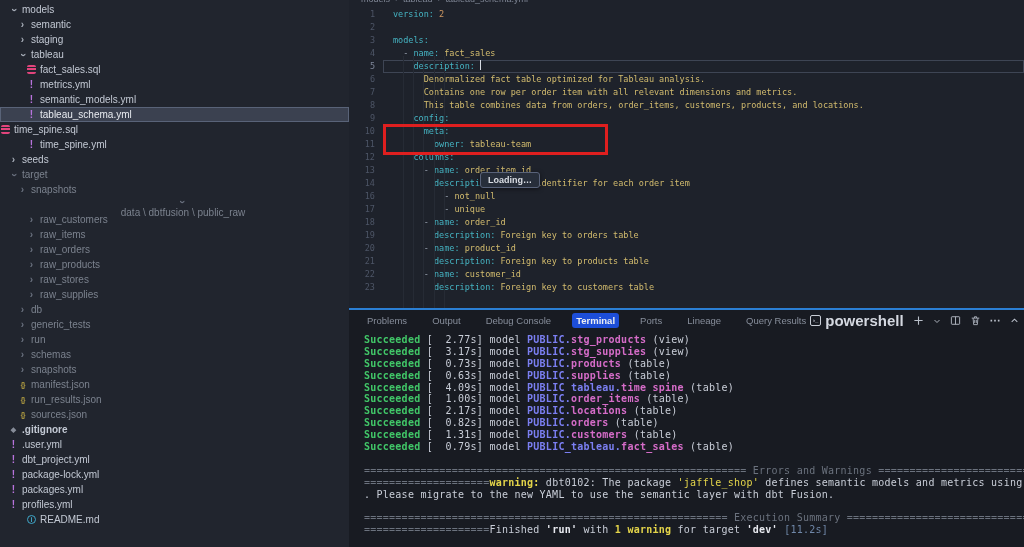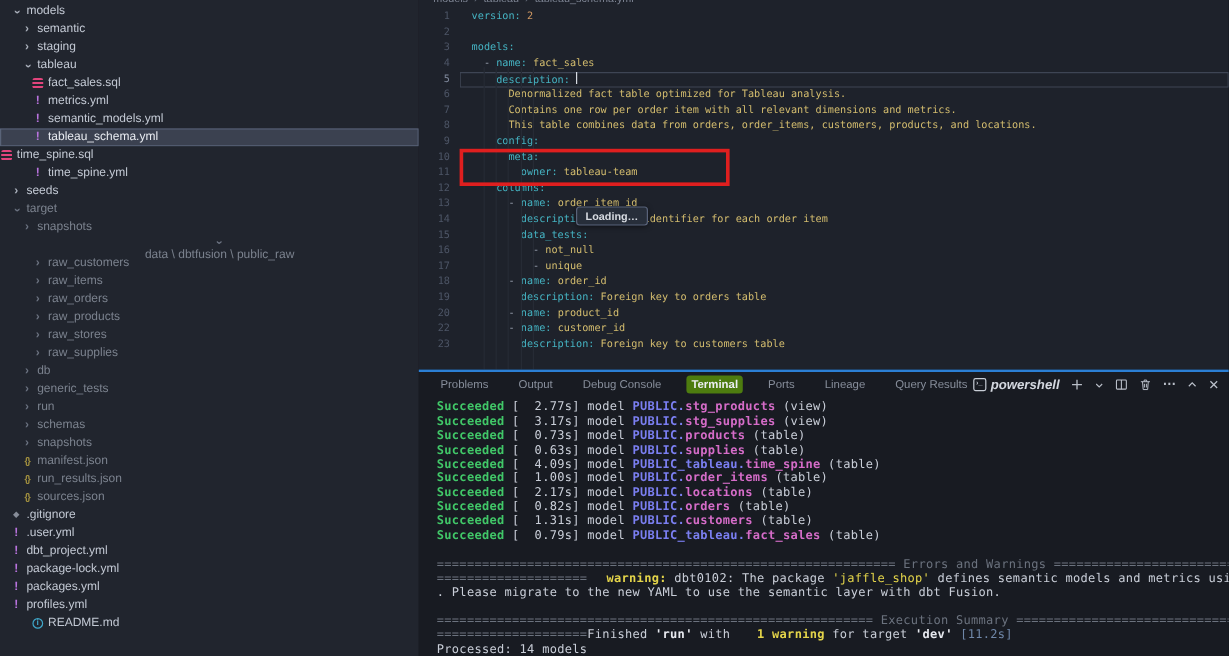--- a/index.html
+++ b/index.html
@@ -41,36 +41,36 @@
   .cursor { display:inline-block; width:1px; height:10px; background:#d6dae2; vertical-align:-1px; }
   .guide { position:absolute; width:1px; top:48px; height:258px; background:#262b35; z-index:0; }
   .redbox { position:absolute; left:34px; top:124px; width:225px; height:31px; border:3px solid #df1f1f; z-index:30; }
   .ldtip { position:absolute; left:131px; top:172px; z-index:31; background:#272e3a; border:1px solid #59637a; border-radius:3px; padding:2px 7px; font-size:9px; font-weight:bold; color:#d8dce2; box-shadow:0 1px 4px rgba(0,0,0,.5); }
 
   
   .panel { position:absolute; left:349px; top:308px; width:675px; height:239px; background:#181b22; border-top:2px solid #2b7fd4; }
   .panel-bar { display:flex; align-items:center; justify-content:space-between; height:21px; padding:0 8px 0 14px; }
   .ptabs { display:flex; gap:17px; }
   .ptab { font-size:9.5px; color:#878e9b; cursor:pointer; padding:2px 4px; border-radius:3px; white-space:nowrap; }
-  .ptab.active { color:#eceef2; background:#4d7c0f; font-weight:bold; }
+  .ptab.active { color:#eceef2; background:#1d4ed8; font-weight:bold; }
   .pactions { display:flex; align-items:center; gap:9px; }
   .shell-select { display:flex; align-items:center; gap:4px; cursor:pointer; }
   .ps-icon { width:11px; height:11px; border:1px solid #c8cdd6; border-radius:2px; color:#c8cdd6; font-size:6px; line-height:9px; text-align:center; font-weight:bold; }
-  .shell-label { font-size:11px; color:#d4d8e0; font-weight:bold;font-style:italic; }
+  .shell-label { font-size:15px; color:#d4d8e0; font-weight:bold; }
   .pic { display:flex; align-items:center; cursor:pointer; color:#b9bfc9; }
   .pic svg { display:block; }
   .pic.txt { font-size:11px; font-weight:bold; line-height:1; }
 
   .term { font-family:"DejaVu Sans Mono","Liberation Mono",monospace; font-size:10px; letter-spacing:.25px; padding:3px 0 0 15px; }
   .t-row { height:11.9px; line-height:11.9px; white-space:pre; overflow:hidden; }
   .c-grn { color:#41c768; font-weight:bold; }
   .c-vio { color:#7b7ff2; font-weight:bold; }
   .c-mag { color:#d56cc8; font-weight:bold; }
   .c-dim { color:#6b727e; }
-  .c-yel { color:#e3d44a; font-weight:bold;margin-left:16px; }
+  .c-yel { color:#e3d44a; font-weight:bold; }
   .c-yl  { color:#e3d44a; }
   .c-b   { color:#e8eaf0; font-weight:bold; }
   .c-tim { color:#6f87a8; }
 </style>
 </head>
 <body>
 
 <div class="app">
 
   <aside class="sidebar">
@@ -236,21 +236,21 @@
             <span class="ico-json">{}</span>
           </span>
           <span class="tlabel">run_results.json</span>
         </div>
         <div class="tree-row dim" style="padding-left: 17px;">
           <span class="tico">
             <span class="ico-json">{}</span>
           </span>
           <span class="tlabel">sources.json</span>
         </div>
-        <div class="tree-row" style="padding-left: 8px;">
+        <div class="tree-row" style="padding-left: 8px; font-weight: bold;">
           <span class="tico">
             <span class="ico-git">◆</span>
           </span>
           <span class="tlabel">.gitignore</span>
         </div>
         <div class="tree-row" style="padding-left: 8px;">
           <span class="tico">
             <span class="ico-yml">!</span>
           </span>
           <span class="tlabel">.user.yml</span>
@@ -305,26 +305,26 @@
         <div class="code-row cur"><span class="gut">5</span><span class="body"><span class="c-def">    </span><span class="c-key">description:</span><span class="c-def"> </span><span class="cursor"></span></span></div>
         <div class="code-row"><span class="gut">6</span><span class="body"><span class="c-def">      </span><span class="c-val">Denormalized fact table optimized for Tableau analysis.</span></span></div>
         <div class="code-row"><span class="gut">7</span><span class="body"><span class="c-def">      </span><span class="c-val">Contains one row per order item with all relevant dimensions and metrics.</span></span></div>
         <div class="code-row"><span class="gut">8</span><span class="body"><span class="c-def">      </span><span class="c-val">This table combines data from orders, order_items, customers, products, and locations.</span></span></div>
         <div class="code-row"><span class="gut">9</span><span class="body"><span class="c-def">    </span><span class="c-key">config:</span></span></div>
         <div class="code-row"><span class="gut">10</span><span class="body"><span class="c-def">      </span><span class="c-key">meta:</span></span></div>
         <div class="code-row"><span class="gut">11</span><span class="body"><span class="c-def">        </span><span class="c-key">owner:</span><span class="c-def"> </span><span class="c-val">tableau-team</span></span></div>
         <div class="code-row"><span class="gut">12</span><span class="body"><span class="c-def">    </span><span class="c-key">columns:</span></span></div>
         <div class="code-row"><span class="gut">13</span><span class="body"><span class="c-def">      </span><span class="c-pun">- </span><span class="c-key">name:</span><span class="c-def"> </span><span class="c-val">order_item_id</span></span></div>
         <div class="code-row"><span class="gut">14</span><span class="body"><span class="c-def">        </span><span class="c-key">description:</span><span class="c-def"> </span><span class="c-val">Unique identifier for each order item</span></span></div>
-        <div class="code-row"><span class="gut">15</span><span class="body"><span class="c-def">        </span><span class="c-key">data_tests:</span></span></div>
         <div class="code-row"><span class="gut">16</span><span class="body"><span class="c-def">          </span><span class="c-pun">- </span><span class="c-val">not_null</span></span></div>
         <div class="code-row"><span class="gut">17</span><span class="body"><span class="c-def">          </span><span class="c-pun">- </span><span class="c-val">unique</span></span></div>
         <div class="code-row"><span class="gut">18</span><span class="body"><span class="c-def">      </span><span class="c-pun">- </span><span class="c-key">name:</span><span class="c-def"> </span><span class="c-val">order_id</span></span></div>
         <div class="code-row"><span class="gut">19</span><span class="body"><span class="c-def">        </span><span class="c-key">description:</span><span class="c-def"> </span><span class="c-val">Foreign key to orders table</span></span></div>
         <div class="code-row"><span class="gut">20</span><span class="body"><span class="c-def">      </span><span class="c-pun">- </span><span class="c-key">name:</span><span class="c-def"> </span><span class="c-val">product_id</span></span></div>
+        <div class="code-row"><span class="gut">21</span><span class="body"><span class="c-def">        </span><span class="c-key">description:</span><span class="c-def"> </span><span class="c-val">Foreign key to products table</span></span></div>
         <div class="code-row"><span class="gut">22</span><span class="body"><span class="c-def">      </span><span class="c-pun">- </span><span class="c-key">name:</span><span class="c-def"> </span><span class="c-val">customer_id</span></span></div>
         <div class="code-row"><span class="gut">23</span><span class="body"><span class="c-def">        </span><span class="c-key">description:</span><span class="c-def"> </span><span class="c-val">Foreign key to customers table</span></span></div>
       </div>
     <div class="redbox"></div>
     <div class="ldtip">
       <span>Loading…</span>
     </div>
   </section>
 
   <section class="panel">
@@ -388,17 +388,16 @@
         <div class="t-row"><span class="c-grn">Succeeded</span><span class="c-def"> [  0.82s] model </span><span class="c-vio">PUBLIC.</span><span class="c-mag">orders</span><span class="c-def"> (table)</span></div>
         <div class="t-row"><span class="c-grn">Succeeded</span><span class="c-def"> [  1.31s] model </span><span class="c-vio">PUBLIC.</span><span class="c-mag">customers</span><span class="c-def"> (table)</span></div>
         <div class="t-row"><span class="c-grn">Succeeded</span><span class="c-def"> [  0.79s] model </span><span class="c-vio">PUBLIC_tableau.</span><span class="c-mag">fact_sales</span><span class="c-def"> (table)</span></div>
         <div class="t-row"></div>
         <div class="t-row"><span class="c-dim">============================================================= Errors and Warnings ======================================================================</span></div>
         <div class="t-row"><span class="c-dim">====================</span><span class="c-yel">warning:</span><span class="c-def"> dbt0102: The package </span><span class="c-yl">'jaffle_shop'</span><span class="c-def"> defines semantic models and metrics using the legacy YAML</span></div>
         <div class="t-row"><span class="c-def">. Please migrate to the new YAML to use the semantic layer with dbt Fusion.</span></div>
         <div class="t-row"></div>
         <div class="t-row"><span class="c-dim">========================================================== Execution Summary ==========================================================================</span></div>
         <div class="t-row"><span class="c-dim">====================</span><span class="c-def">Finished </span><span class="c-b">'run'</span><span class="c-def"> with </span><span class="c-yel">1 warning</span><span class="c-def"> for target </span><span class="c-b">'dev'</span><span class="c-def"> </span><span class="c-tim">[11.2s]</span></div>
-        <div class="t-row"><span class="c-def">Processed: 14 models</span></div>
       </div>
   </section>
 
 </div>
 
 </body></html>

